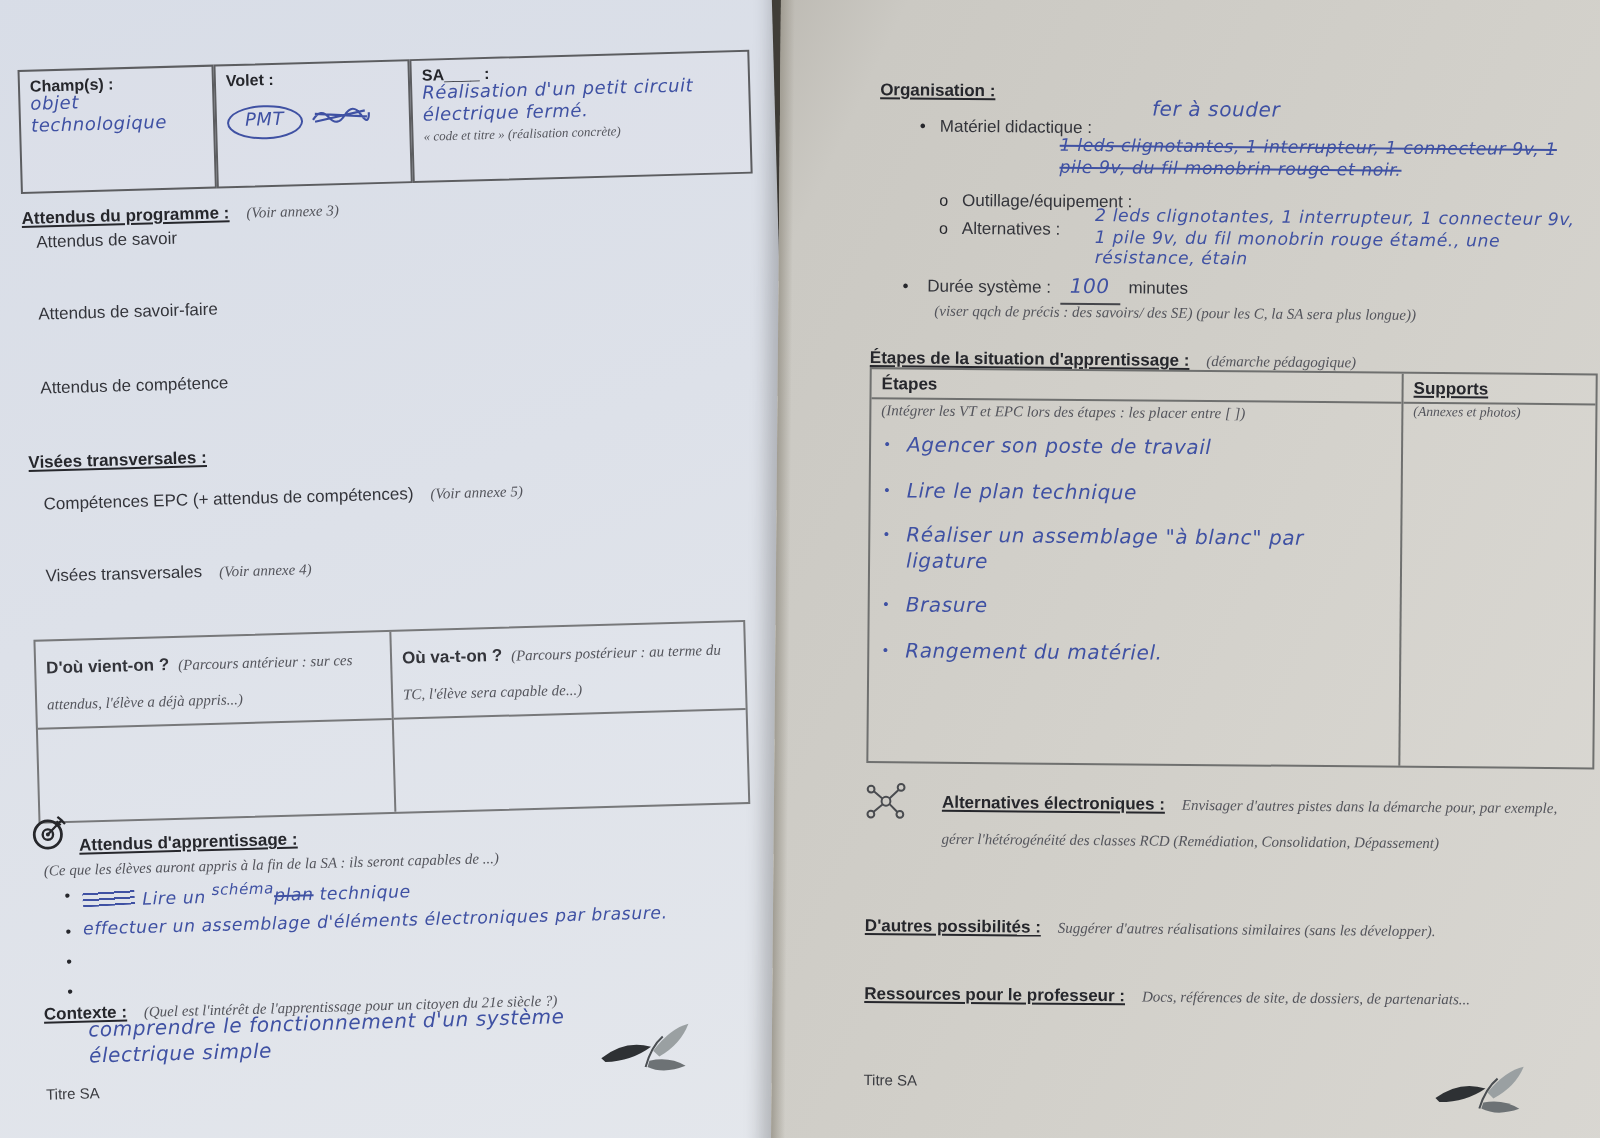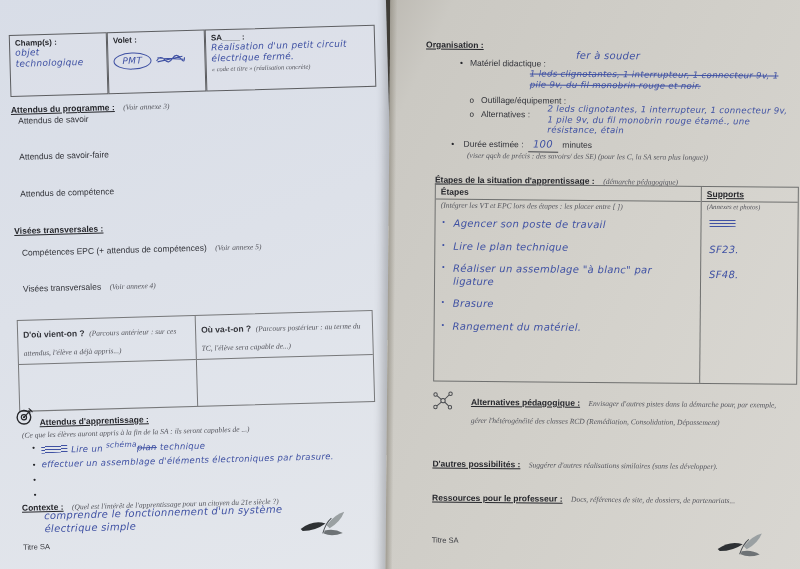--- a/index.html
+++ b/index.html
@@ -134,33 +134,33 @@
     <svg class="abs" style="left:300px;top:522px;" width="48" height="30" viewBox="0 0 48 30">
       <path d="M2 18 Q14 9 27 13 Q17 20 4 20 Z" fill="#2e3134"></path>
       <path d="M28 15 Q37 4 46 2 Q42 12 31 18 Z" fill="#9aa0a2"></path>
       <path d="M26 20 Q36 18 44 23 Q33 27 25 23 Z" fill="#6d7275"></path>
       <path d="M24 23 Q27 13 33 8" stroke="#4a4e52" stroke-width="1" fill="none"></path>
     </svg>
   </div>
 
   <div class="page rp">
 
-    <div class="stitle abs" style="left:36px;top:53px;">Organisation :</div>
+    <div class="stitle abs" style="left:50px;top:53px;">Organisation :</div>
 
     <div class="printed dot-item abs" style="left:70px;top:71px;"><span>Matériel didactique :</span></div>
     <div class="hw abs" style="left:186px;top:62px;">fer à souder</div>
 
     <div class="printed circ-item abs" style="left:80px;top:108px;"><span>Outillage/équipement :</span></div>
     <div class="hw hw-sm strike abs" style="left:140px;top:81px;width:262px;">1 leds clignotantes, 1 interrupteur, 1 connecteur 9v, 1 pile 9v, du fil monobrin rouge et noir.</div>
 
     <div class="printed circ-item abs" style="left:80px;top:122px;"><span>Alternatives :</span></div>
     <div class="hw hw-sm abs" style="left:158px;top:116px;width:246px;">2 leds clignotantes, 1 interrupteur, 1 connecteur 9v, 1 pile 9v, du fil monobrin rouge étamé., une résistance, étain</div>
 
     <div class="printed dot-item abs" style="left:62px;top:151px;">
-      <span>Durée estimée :</span>
+      <span>Durée système :</span>
       <span class="hw duree-val">100</span>
       <span>minutes</span>
     </div>
     <div class="hint abs" style="left:78px;top:164px;">(viser qqch de précis : des savoirs/ des SE) (pour les C, la SA sera plus longue))</div>
 
     <div class="abs" style="left:46px;top:182px;">
       <span class="stitle">Étapes de la situation d'apprentissage :</span>
       <span class="hint inline-hint">(démarche pédagogique)</span>
     </div>
 
@@ -172,38 +172,33 @@
             <div class="step">Agencer son poste de travail</div>
             <div class="step">Lire le plan technique</div>
             <div class="step">Réaliser un assemblage "à blanc" par ligature</div>
             <div class="step">Brasure</div>
             <div class="step">Rangement du matériel.</div>
           </div>
       </div>
       <div class="rt-right">
         <div class="rt-head u">Supports</div>
         <div class="rt-hint hint" style="font-size:6.8px;">(Annexes et photos)</div>
-        <div class="hw" style="padding-top:6px;">
-            <div class="sup-item"><span class="scratch"></span></div>
-            <div class="sup-item">SF23.</div>
-            <div class="sup-item">SF48.</div>
-          </div>
       </div>
     </div>
 
     <svg class="abs" style="left:44px;top:402px;" width="24" height="24" viewBox="0 0 24 24">
       <circle cx="12" cy="12" r="2.2" fill="none" stroke="#4a4c50" stroke-width="1"></circle>
       <circle cx="4.5" cy="6" r="1.7" fill="none" stroke="#4a4c50" stroke-width="1"></circle>
       <circle cx="19.5" cy="5" r="1.7" fill="none" stroke="#4a4c50" stroke-width="1"></circle>
       <circle cx="4.5" cy="18.5" r="1.7" fill="none" stroke="#4a4c50" stroke-width="1"></circle>
       <circle cx="19" cy="18.5" r="1.7" fill="none" stroke="#4a4c50" stroke-width="1"></circle>
       <path d="M10.3 10.8 L5.9 7 M13.7 10.6 L18.2 6.3 M10.4 13.5 L5.9 17.3 M13.8 13.4 L17.6 17.2" stroke="#4a4c50" stroke-width="1" fill="none"></path>
     </svg>
     <div class="abs" style="left:84px;top:404px;width:322px;">
-      <span class="stitle">Alternatives pédagogique :</span>
+      <span class="stitle">Alternatives électroniques :</span>
       <span class="hint inline-hint">Envisager d'autres pistes dans la démarche pour, par exemple, gérer l'hétérogénéité des classes RCD (Remédiation, Consolidation, Dépassement)</span>
     </div>
 
     <div class="abs" style="left:46px;top:466px;width:356px;">
       <span class="stitle">D'autres possibilités :</span>
       <span class="hint inline-hint">Suggérer d'autres réalisations similaires (sans les développer).</span>
     </div>
 
     <div class="abs" style="left:46px;top:500px;width:356px;">
       <span class="stitle">Ressources pour le professeur :</span>

